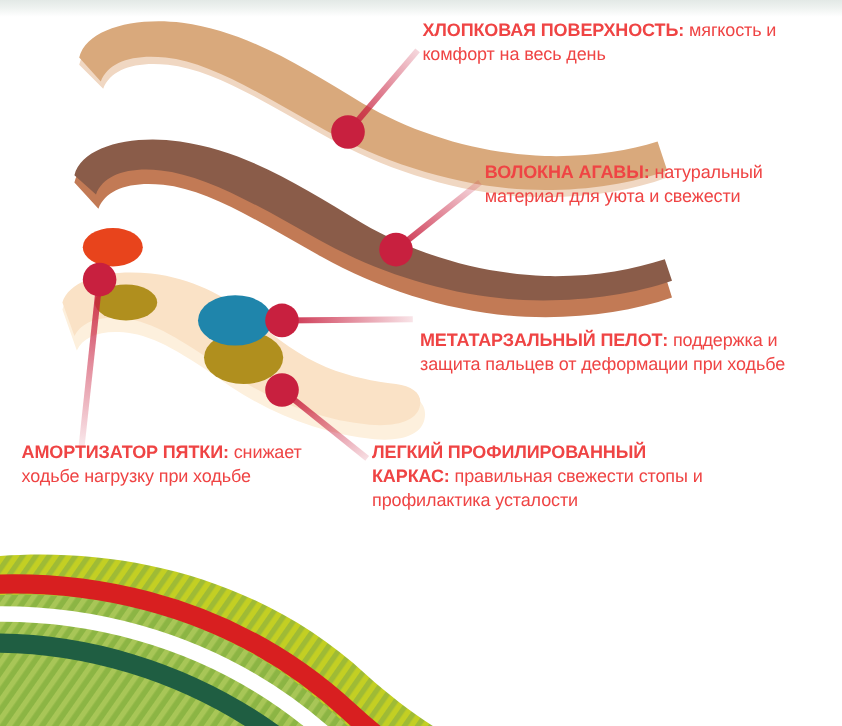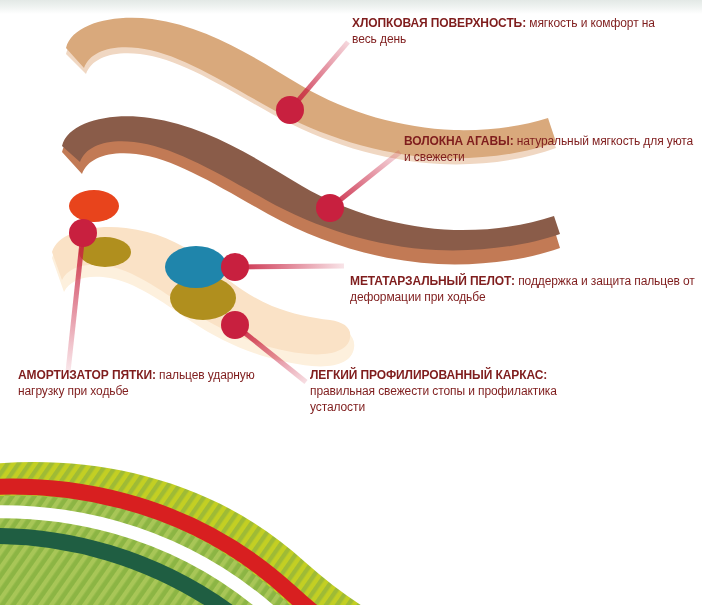--- a/index.html
+++ b/index.html
@@ -22,22 +22,22 @@
     background: linear-gradient(to bottom, #e3e9e6 0%, #eef2f0 45%, #ffffff 100%);
   }
   .art-layer {
     position: absolute;
     left: 0; top: 0;
     width: 702px; height: 605px;
     pointer-events: none;
   }
   .callout {
     position: absolute;
-    color: #7f1d1d;
-    font-size: 12px;
+    color: #ef4444;
+    font-size: 15px;
     line-height: 1.33;
     letter-spacing: -0.1px;
   }
   .callout .hd {
     font-weight: bold;
     text-transform: uppercase;
   }
   .callout .bd {
     font-weight: normal;
   }
@@ -160,28 +160,28 @@
       <circle cx="235" cy="325" r="14" fill="#c8203f"></circle>
       <circle cx="83" cy="233" r="14" fill="#c8203f"></circle>
     </g>
   </svg>
 
   <div class="callout" id="callout-cotton">
     <span class="hd">ХЛОПКОВАЯ ПОВЕРХНОСТЬ:</span><span class="bd"> мягкость и комфорт на весь день</span>
   </div>
 
   <div class="callout" id="callout-agave">
-    <span class="hd">ВОЛОКНА АГАВЫ:</span><span class="bd"> натуральный мягкость для уюта и свежести</span>
+    <span class="hd">ВОЛОКНА АГАВЫ:</span><span class="bd"> натуральный материал для уюта и свежести</span>
   </div>
 
   <div class="callout" id="callout-metatars">
     <span class="hd">МЕТАТАРЗАЛЬНЫЙ ПЕЛОТ:</span><span class="bd"> поддержка и защита пальцев от деформации при ходьбе</span>
   </div>
 
   <div class="callout" id="callout-heel">
-    <span class="hd">АМОРТИЗАТОР ПЯТКИ:</span><span class="bd"> пальцев ударную нагрузку при ходьбе</span>
+    <span class="hd">АМОРТИЗАТОР ПЯТКИ:</span><span class="bd"> снижает ходьбе нагрузку при ходьбе</span>
   </div>
 
   <div class="callout" id="callout-frame">
     <span class="hd">ЛЕГКИЙ ПРОФИЛИРОВАННЫЙ КАРКАС:</span><span class="bd"> правильная свежести стопы и профилактика усталости</span>
   </div>
 
 </div>
 
 </body></html>

